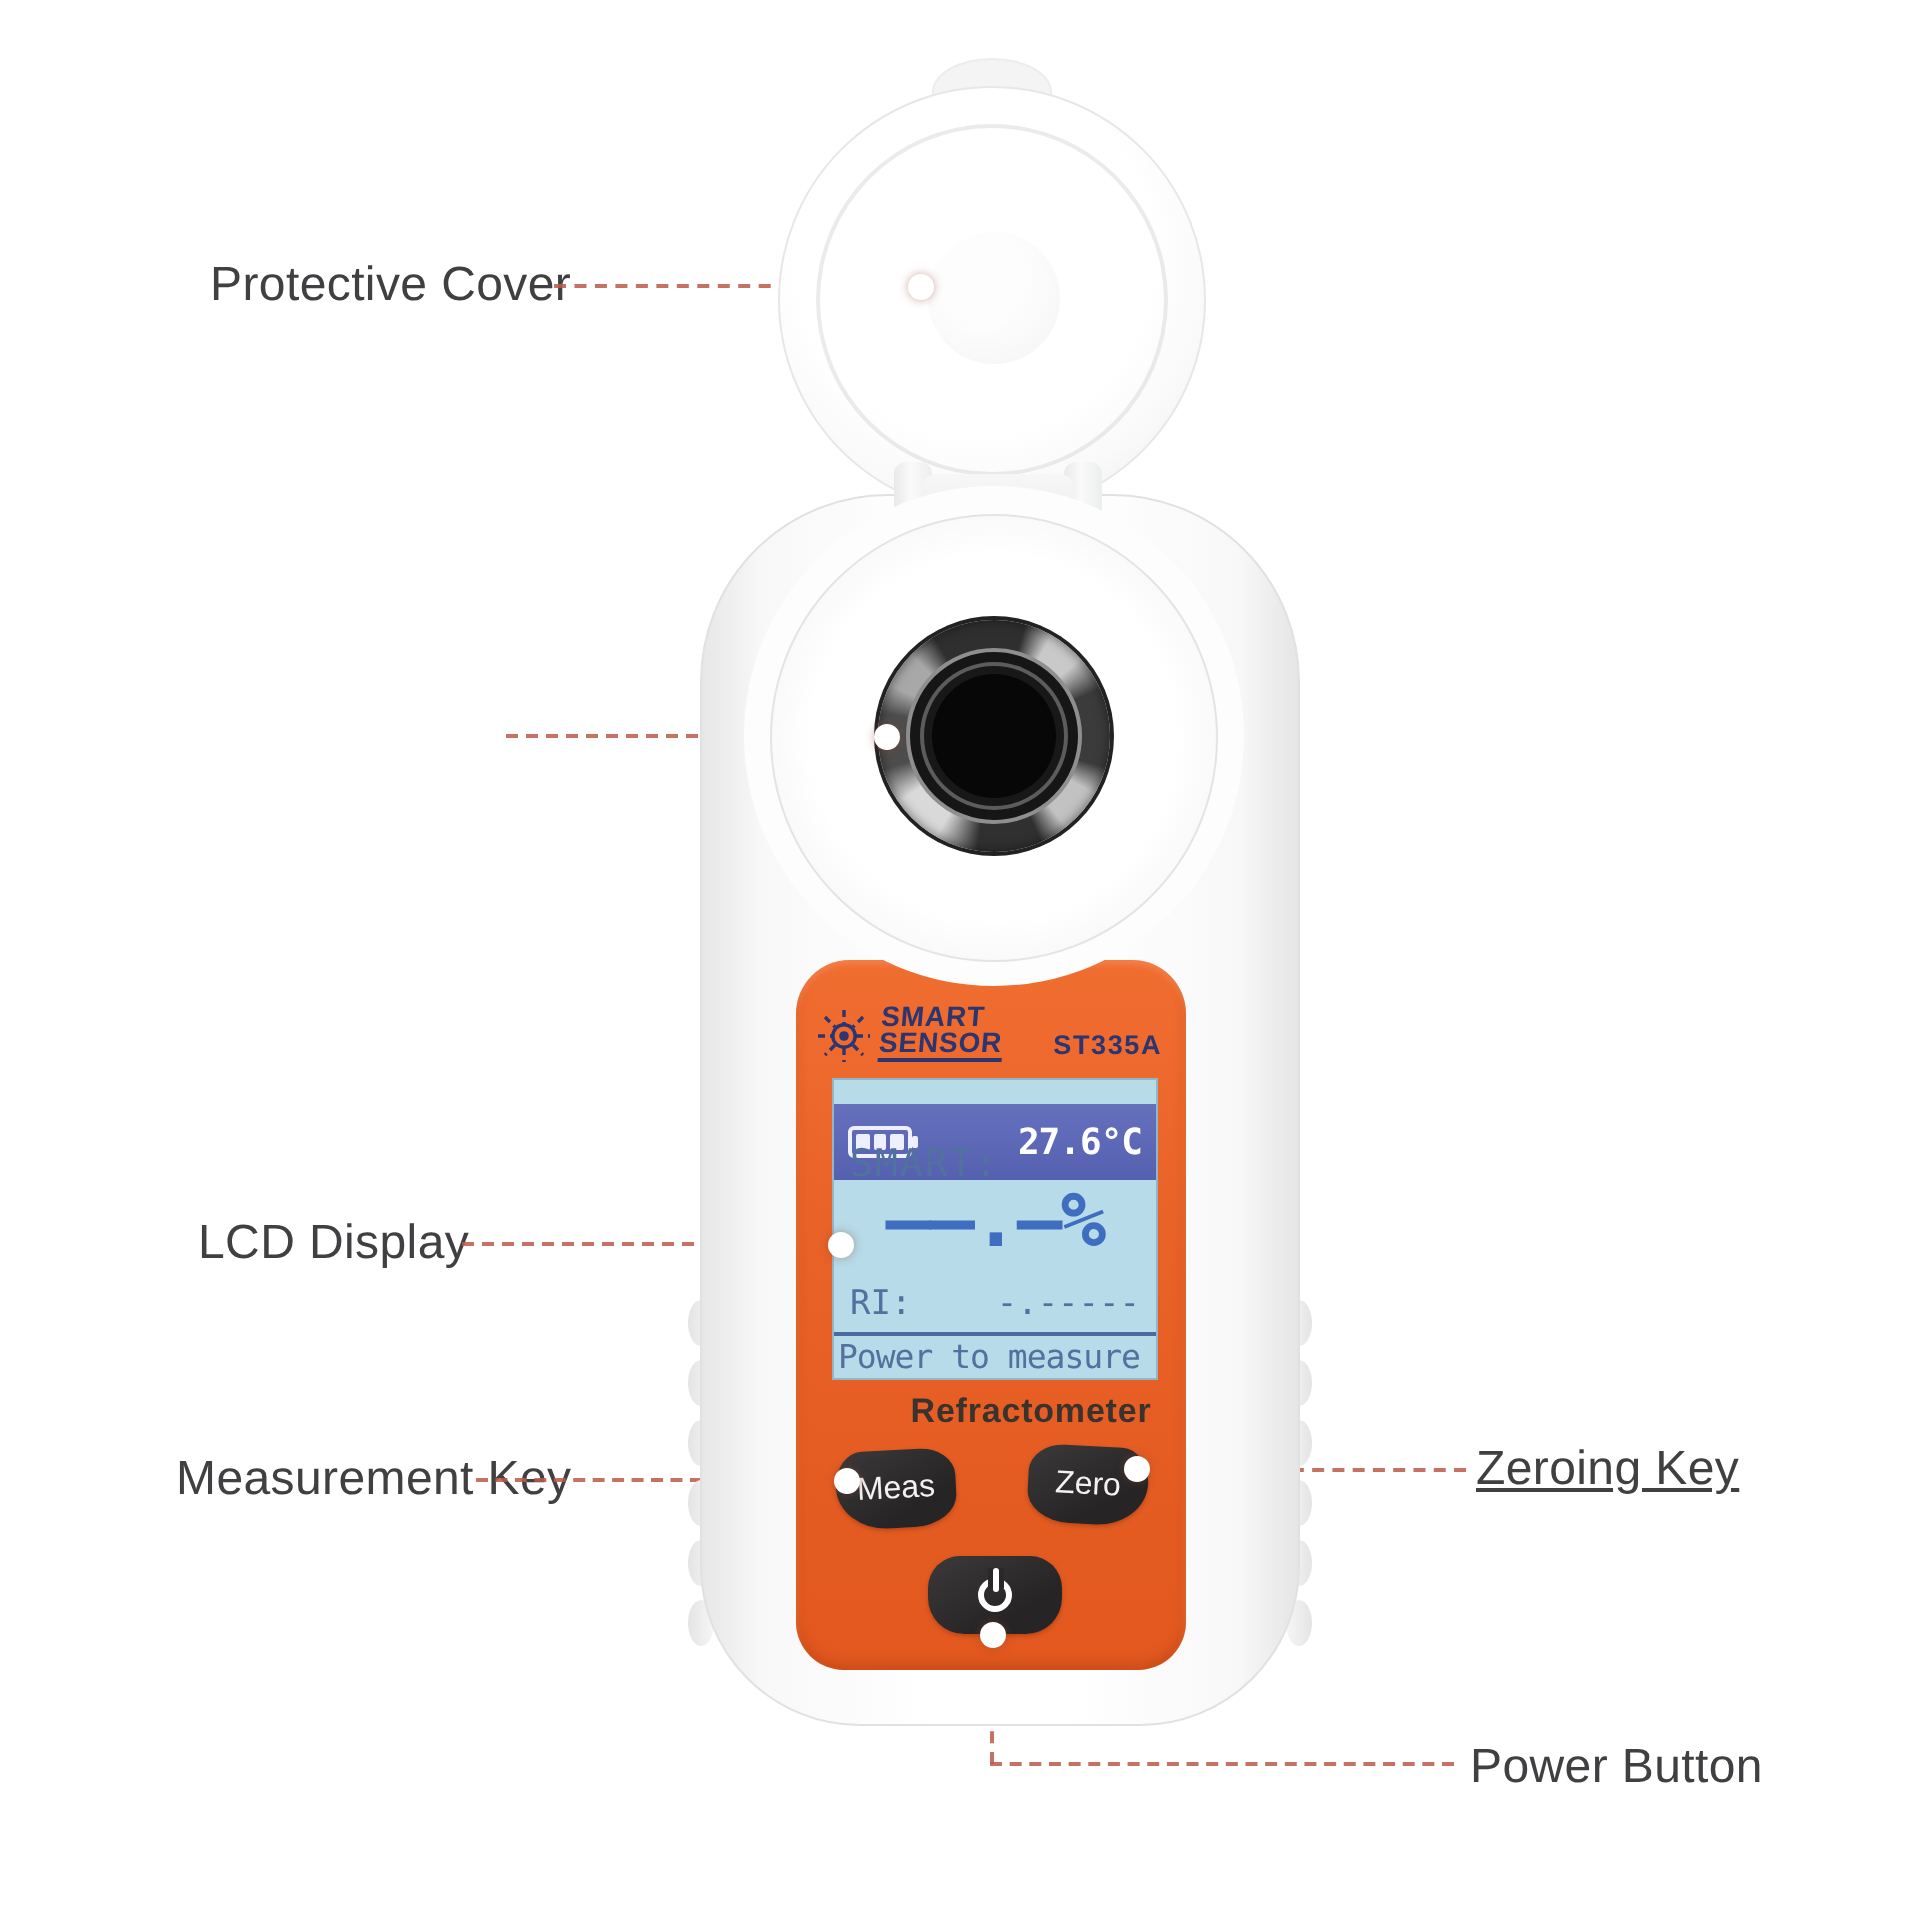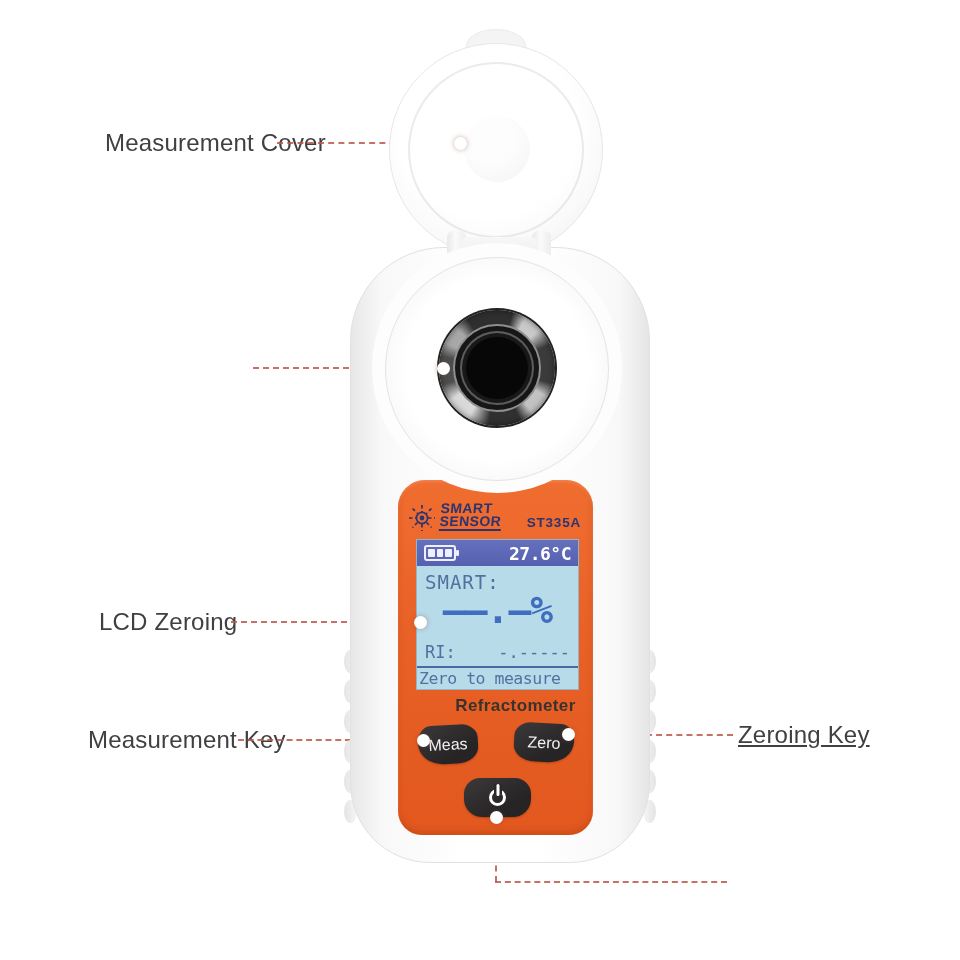--- a/index.html
+++ b/index.html
@@ -115,21 +115,21 @@
     font-size:13.5px; letter-spacing:.8px;
   }
 
   
   .lcd {
     position:absolute; left:19px; top:60px; width:161px; height:149px;
     background:#b7dbe9; box-shadow:0 0 0 1px #8fb6c9;
     font-family:"DejaVu Sans Mono", monospace; color:#51719f; overflow:hidden;
   }
   .lcd-bar {
-    position:absolute; left:0; top:0; width:161px; height:26px;
+    position:absolute; left:0; top:12px; width:161px; height:38px;
     background:linear-gradient(180deg,#6570bd,#5560b0);
     display:flex; align-items:center; justify-content:space-between; padding:0 7px;
   }
   .battery { position:relative; width:32px; height:16px; border:2px solid #eef0ff; border-radius:3px; display:flex; gap:2px; padding:2px; }
   .battery i { flex:1; background:#eef0ff; border-radius:1px; }
   .battery .nub { position:absolute; right:-5px; top:3px; width:3px; height:6px; background:#eef0ff; border-radius:1px; }
   .lcd-temp { color:#fff; font-size:18px; font-weight:bold; letter-spacing:-.5px; }
   .lcd-brix-label { position:absolute; left:8px; top:31px; font-size:19px; letter-spacing:1px; }
   .lcd-value {
     position:absolute; left:4px; top:48px; width:153px; text-align:center;
@@ -220,21 +220,21 @@
         </div>
         <div class="lcd-temp">27.6°C</div>
       </div>
       <div class="lcd-brix-label">SMART:</div>
       <div class="lcd-value">——.—%</div>
       <div class="lcd-ri-row">
         <span>RI:</span>
         <span>-.-----</span>
       </div>
       <div class="lcd-divider"></div>
-      <div class="lcd-hint">Zero to measure</div>
+      <div class="lcd-hint">Power to measure</div>
     </div>
 
     <div class="device-name">Refractometer</div>
 
     <div class="key key-meas">
       <span>Meas</span>
     </div>
     <div class="key key-zero">
       <span>Zero</span>
     </div>
@@ -244,36 +244,37 @@
   </div>
 
   <div class="lens-dip"></div>
   <div class="lens-plate"></div>
   <div class="lens-outer">
     <div class="lens-mid">
       <div class="lens-inner"></div>
     </div>
   </div>
 
-  <div class="callout" style="left:105px; top:129px;">Measurement Cover</div>
+  <div class="callout" style="left:105px; top:129px;">Protective Cover</div>
   <div class="dash-h" style="left:277px; top:142px; width:180px;"></div>
   <div class="dot" style="left:454px; top:137px;"></div>
 
   <div class="dash-h" style="left:253px; top:367px; width:186px;"></div>
   <div class="dot" style="left:437px; top:362px; z-index:40;"></div>
 
-  <div class="callout" style="left:99px; top:608px;">LCD Zeroing</div>
+  <div class="callout" style="left:99px; top:608px;">LCD Display</div>
   <div class="dash-h" style="left:231px; top:621px; width:186px;"></div>
   <div class="dot" style="left:414px; top:616px;"></div>
 
   <div class="callout" style="left:56px; top:726px;margin-left:32px;">Measurement Key</div>
   <div class="dash-h" style="left:238px; top:739px; width:181px;"></div>
   <div class="dot" style="left:417px; top:734px;"></div>
 
   <div class="callout" style="left:738px; top:721px;text-decoration:underline;">Zeroing Key</div>
   <div class="dash-h" style="left:575px; top:734px; width:158px;"></div>
   <div class="dot" style="left:562px; top:728px;"></div>
 
+  <div class="callout" style="left:735px; top:870px;">Power Button</div>
   <div class="dash-v" style="left:495px; top:824px; height:58px;"></div>
   <div class="dash-h" style="left:495px; top:881px; width:232px;"></div>
   <div class="dot" style="left:490px; top:811px;"></div>
 
 </div>
 
 </body></html>

